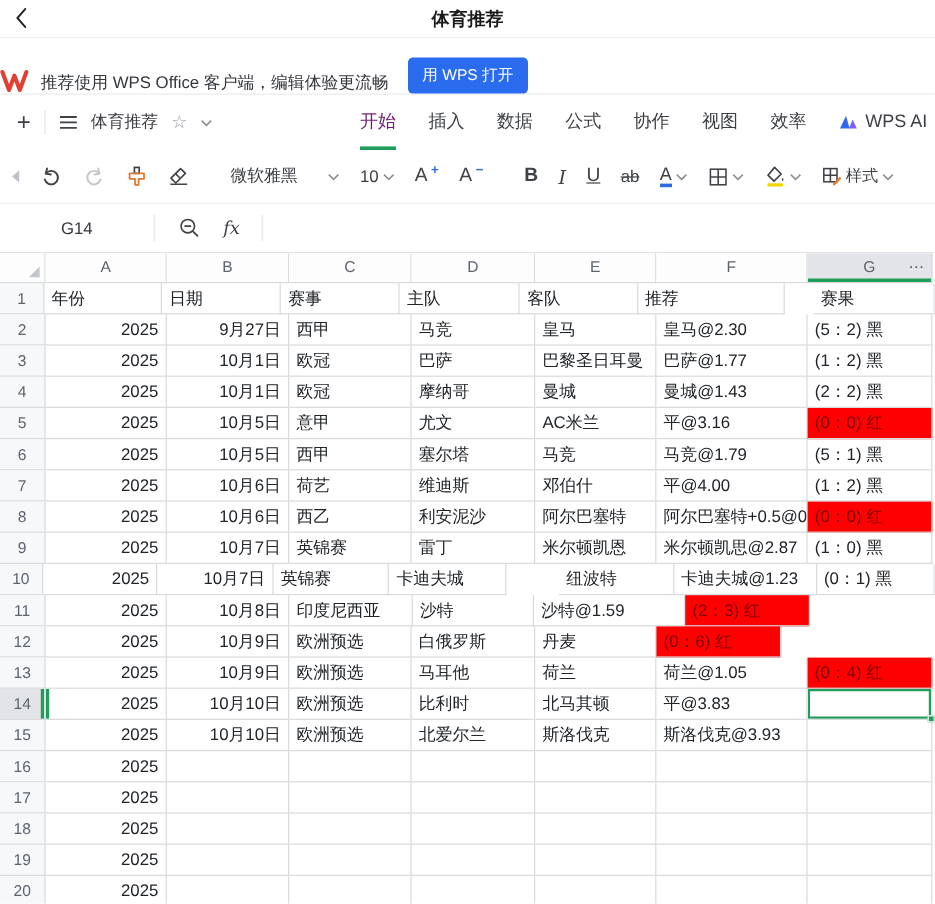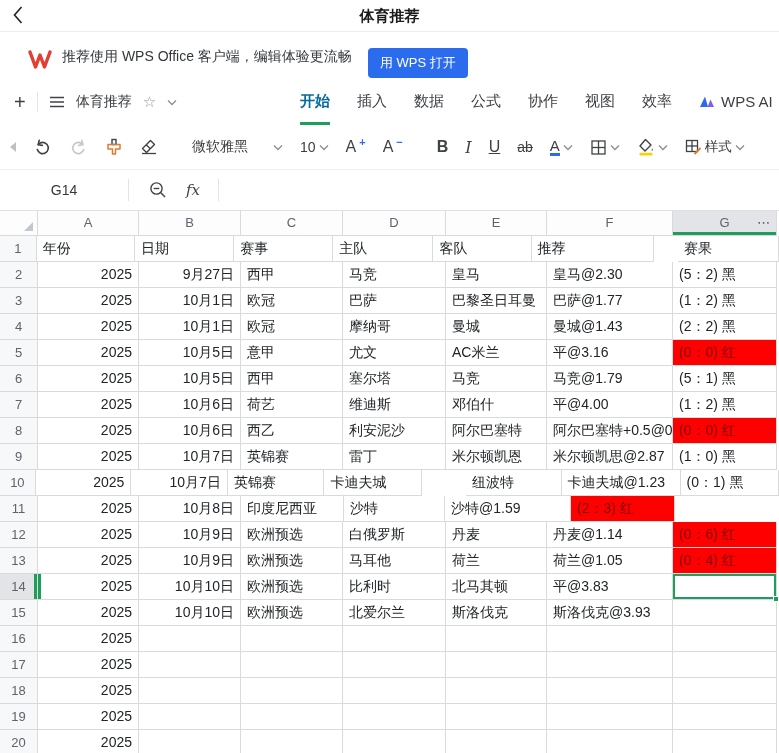--- a/index.html
+++ b/index.html
@@ -7,36 +7,36 @@
     font-family:"Liberation Sans","DejaVu Sans",sans-serif; color:#222; }
   .band { position:absolute; left:0; width:779px; background:#fff; }
 
   
   #topbar { top:0; height:32px; border-bottom:1px solid #ededed; }
   #back { position:absolute; left:12px; top:5px; cursor:pointer; }
   #title { position:absolute; left:0; right:0; top:7px; text-align:center;
     font-size:15px; font-weight:600; color:#1b1b1b; }
 
   
-  #banner { top:48px; height:47px; border-bottom:1px solid #e9e9e9;
-    display:flex; align-items:flex-start; padding-left:28px; }
+  #banner { top:32px; height:47px; border-bottom:1px solid #e9e9e9;
+    display:flex; align-items:flex-end; padding-left:0; }
   #banner .msg { font-size:14px; color:#33373c; margin-left:10px; }
   #open-btn { margin-left:16px; background:#2B6CEF; color:#fff; border:none;
     border-radius:4px; font-size:13px; padding:6px 12px; cursor:pointer; }
 
   
   #menubar { top:79px; height:46px; display:flex; align-items:center; }
   #menubar .lgroup { display:flex; align-items:center; gap:11px; padding-left:14px; }
   .vdiv { width:1px; height:20px; background:#e4e4e4; }
   #plus { font-size:20px; color:#3c3f44; font-weight:400; cursor:pointer; }
   #doc-title { font-size:14px; color:#3a3d41; }
   #tabs { position:absolute; left:300px; top:0; height:46px; display:flex; gap:27px; }
   .tab { display:flex; align-items:center; gap:6px; height:46px; font-size:15px;
     color:#3c3f44; border-bottom:3px solid transparent; padding-top:2px; cursor:pointer; }
-  .tab.active { color:#0369a1; border-bottom-color:#1E9E5A; font-weight:700; }
+  .tab.active { color:#701a75; border-bottom-color:#1E9E5A; font-weight:400; }
 
   
   #toolbar { top:125px; height:45px; border-bottom:1px solid #f0f0f0;
     display:flex; align-items:center; gap:17px; padding:0 10px; white-space:nowrap; }
   .tbtn { display:flex; align-items:center; gap:3px; cursor:pointer; color:#3f4246; }
   .tri-left { width:0; height:0; border-top:5px solid transparent;
     border-bottom:5px solid transparent; border-right:6px solid #bcc1c7; }
   #font-name { font-size:14px; color:#3a3d41; width:78px; }
   #font-size { font-size:14px; color:#3a3d41; }
   .bial { font-size:16px; color:#3f4246; }
@@ -411,21 +411,20 @@
       <div class="cell" style="width: 126px;">沙特@1.59</div>
       <div class="cell red" style="width: 104px;">(2：3) 红</div>
     </div>
     <div class="grow">
       <div class="rowhdr">12</div>
       <div class="cell right" style="width: 101px;">2025</div>
       <div class="cell right" style="width: 102px;">10月9日</div>
       <div class="cell" style="width: 102px;">欧洲预选</div>
       <div class="cell" style="width: 103px;">白俄罗斯</div>
       <div class="cell" style="width: 101px;">丹麦</div>
-      <div class="cell" style="width: 126px;">丹麦@1.14</div>
       <div class="cell red" style="width: 104px;">(0：6) 红</div>
     </div>
     <div class="grow">
       <div class="rowhdr">13</div>
       <div class="cell right" style="width: 101px;">2025</div>
       <div class="cell right" style="width: 102px;">10月9日</div>
       <div class="cell" style="width: 102px;">欧洲预选</div>
       <div class="cell" style="width: 103px;">马耳他</div>
       <div class="cell" style="width: 101px;">荷兰</div>
       <div class="cell" style="width: 126px;">荷兰@1.05</div>

